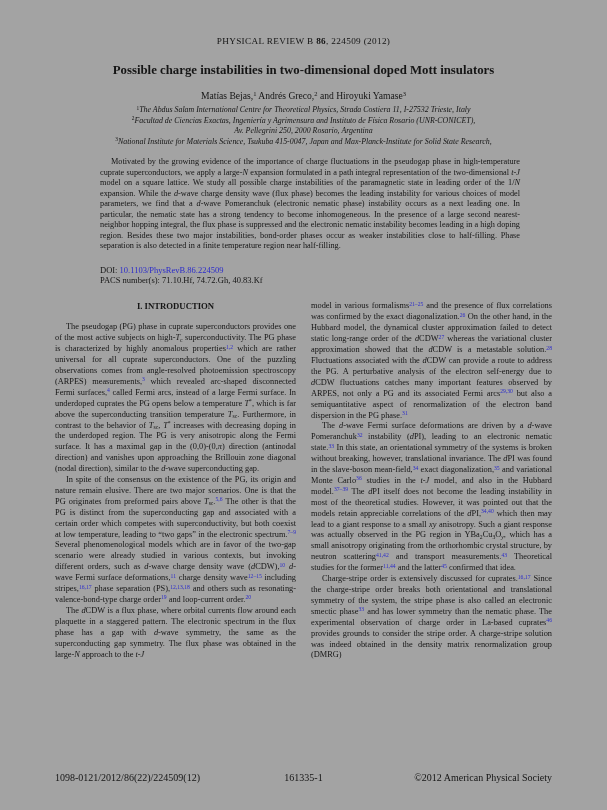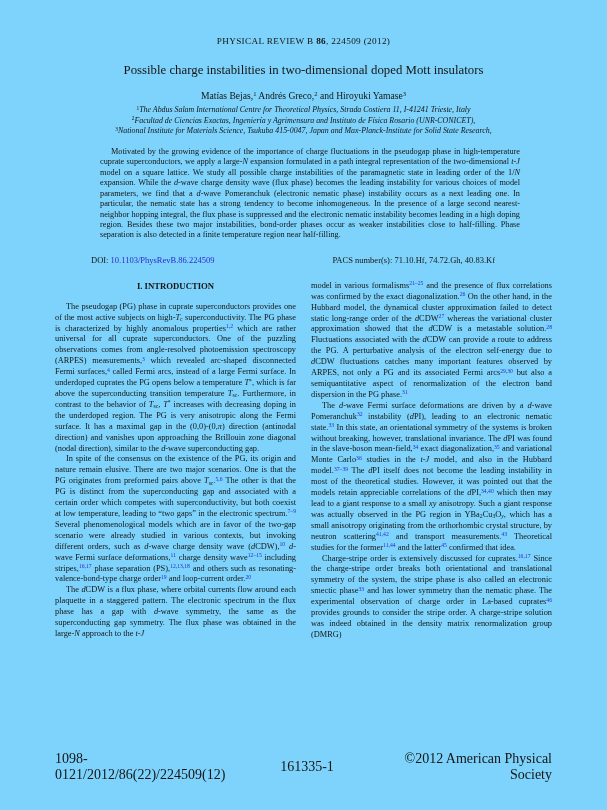--- a/index.html
+++ b/index.html
@@ -1,36 +1,36 @@
 <!DOCTYPE html>
 <html style="--link: #2b2bcb; --ink: #151515;"><head>
 <meta charset="utf-8">
 <style>
   :root { --link: #2b2bcb; --ink: #151515; }
   * { box-sizing: border-box; }
   body { margin: 0; background: #ffffff; }
   .page {
     position: relative;
     width: 607px; height: 810px;
-    background: #7dd3fc;
+    background: #a3a3a3;
     color: var(--ink);
     font-family: "Liberation Serif", "DejaVu Serif", serif;
     padding: 36px 55px 0 55px;
     overflow: hidden;
   }
   .journal-header {
     text-align: center;
     font-size: 9.2px;
     letter-spacing: 0.35px;
   }
   .paper-title {
     margin: 17px 0 0 0;
     text-align: center;
     font-size: 12.8px;
-    font-weight: normal;
+    font-weight: bold;
   }
   .authors {
     margin-top: 12px;
     text-align: center;
     font-size: 9.6px;
   }
   .affiliations {
     margin-top: 4px;
     text-align: center;
     font-size: 7.9px;
@@ -43,24 +43,25 @@
     font-size: 8.4px;
   }
   .abstract {
     margin: 10px 32px 0 45px;
     font-size: 8.25px;
     line-height: 10.45px;
     text-align: justify;
     text-indent: 11px;
   }
   .doi-row {
-    margin: 14px 45px 0 36px;
+    margin: 14px 45px 0 45px;
     display: flex;
     justify-content: space-between;
     font-size: 8.5px;
+    flex-direction: column;
   }
   .doi-link { color: var(--link); text-decoration: none; cursor: pointer; }
   .pacs { padding-right: 12px; }
   .columns {
     margin-top: 16px;
     display: flex;
     gap: 15px;
   }
   .col {
     flex: 1;
@@ -77,41 +78,42 @@
   }
   .col p { margin: 0; text-indent: 11px; }
   .col p.noindent { text-indent: 0; }
   sup { font-size: 68%; line-height: 0; vertical-align: baseline; position: relative; top: -0.45em; }
   sub { font-size: 68%; line-height: 0; vertical-align: baseline; position: relative; top: 0.25em; }
   sup.r { color: var(--link); }
   .footer {
     position: absolute;
     left: 55px; right: 55px; bottom: 27px;
     display: flex;
-    font-size: 14px;
+    font-size: 10px;
     align-items: center;
   }
   .footer > div { flex: 1; }
   .footer .f-center { text-align: center; }
   .footer .f-right { text-align: right; }
 </style>
 </head>
 <body>
 
 <div class="page">
 
   <div class="journal-header">PHYSICAL REVIEW B <b>86</b>, 224509 (2012)</div>
 
   <h1 class="paper-title">Possible charge instabilities in two-dimensional doped Mott insulators</h1>
 
   <div class="authors">Matías Bejas,<sup>1</sup> Andrés Greco,<sup>2</sup> and Hiroyuki Yamase<sup>3</sup></div>
 
   <div class="affiliations">
-    <div><sup>1</sup><i>The Abdus Salam International Centre for Theoretical Physics, Strada Costiera 11, I-41241 Trieste, Italy</i></div>
+    <div><sup>1</sup><i>The Abdus Salam International Centre for Theoretical Physics, Strada Costiera 11, I-27532 Trieste, Italy</i></div>
     <div><sup>2</sup><i>Facultad de Ciencias Exactas, Ingeniería y Agrimensura and Instituto de Física Rosario (UNR-CONICET),</i></div>
+    <div><i>Av. Pellegrini 250, 2000 Rosario, Argentina</i></div>
     <div><sup>3</sup><i>National Institute for Materials Science, Tsukuba 415-0047, Japan and Max-Planck-Institute for Solid State Research,</i></div>
   </div>
 
 
   <div class="abstract">Motivated by the growing evidence of the importance of charge fluctuations in the pseudogap phase in high-temperature cuprate superconductors, we apply a large-<i>N</i> expansion formulated in a path integral representation of the two-dimensional <i>t</i>-<i>J</i> model on a square lattice. We study all possible charge instabilities of the paramagnetic state in leading order of the 1/<i>N</i> expansion. While the <i>d</i>-wave charge density wave (flux phase) becomes the leading instability for various choices of model parameters, we find that a <i>d</i>-wave Pomeranchuk (electronic nematic phase) instability occurs as a next leading one. In particular, the nematic state has a strong tendency to become inhomogeneous. In the presence of a large second nearest-neighbor hopping integral, the flux phase is suppressed and the electronic nematic instability becomes leading in a high doping region. Besides these two major instabilities, bond-order phases occur as weaker instabilities close to half-filling. Phase separation is also detected in a finite temperature region near half-filling.</div>
 
   <div class="doi-row">
     <div>
       <span>DOI:</span>
       <span class="doi-link">10.1103/PhysRevB.86.224509</span>

